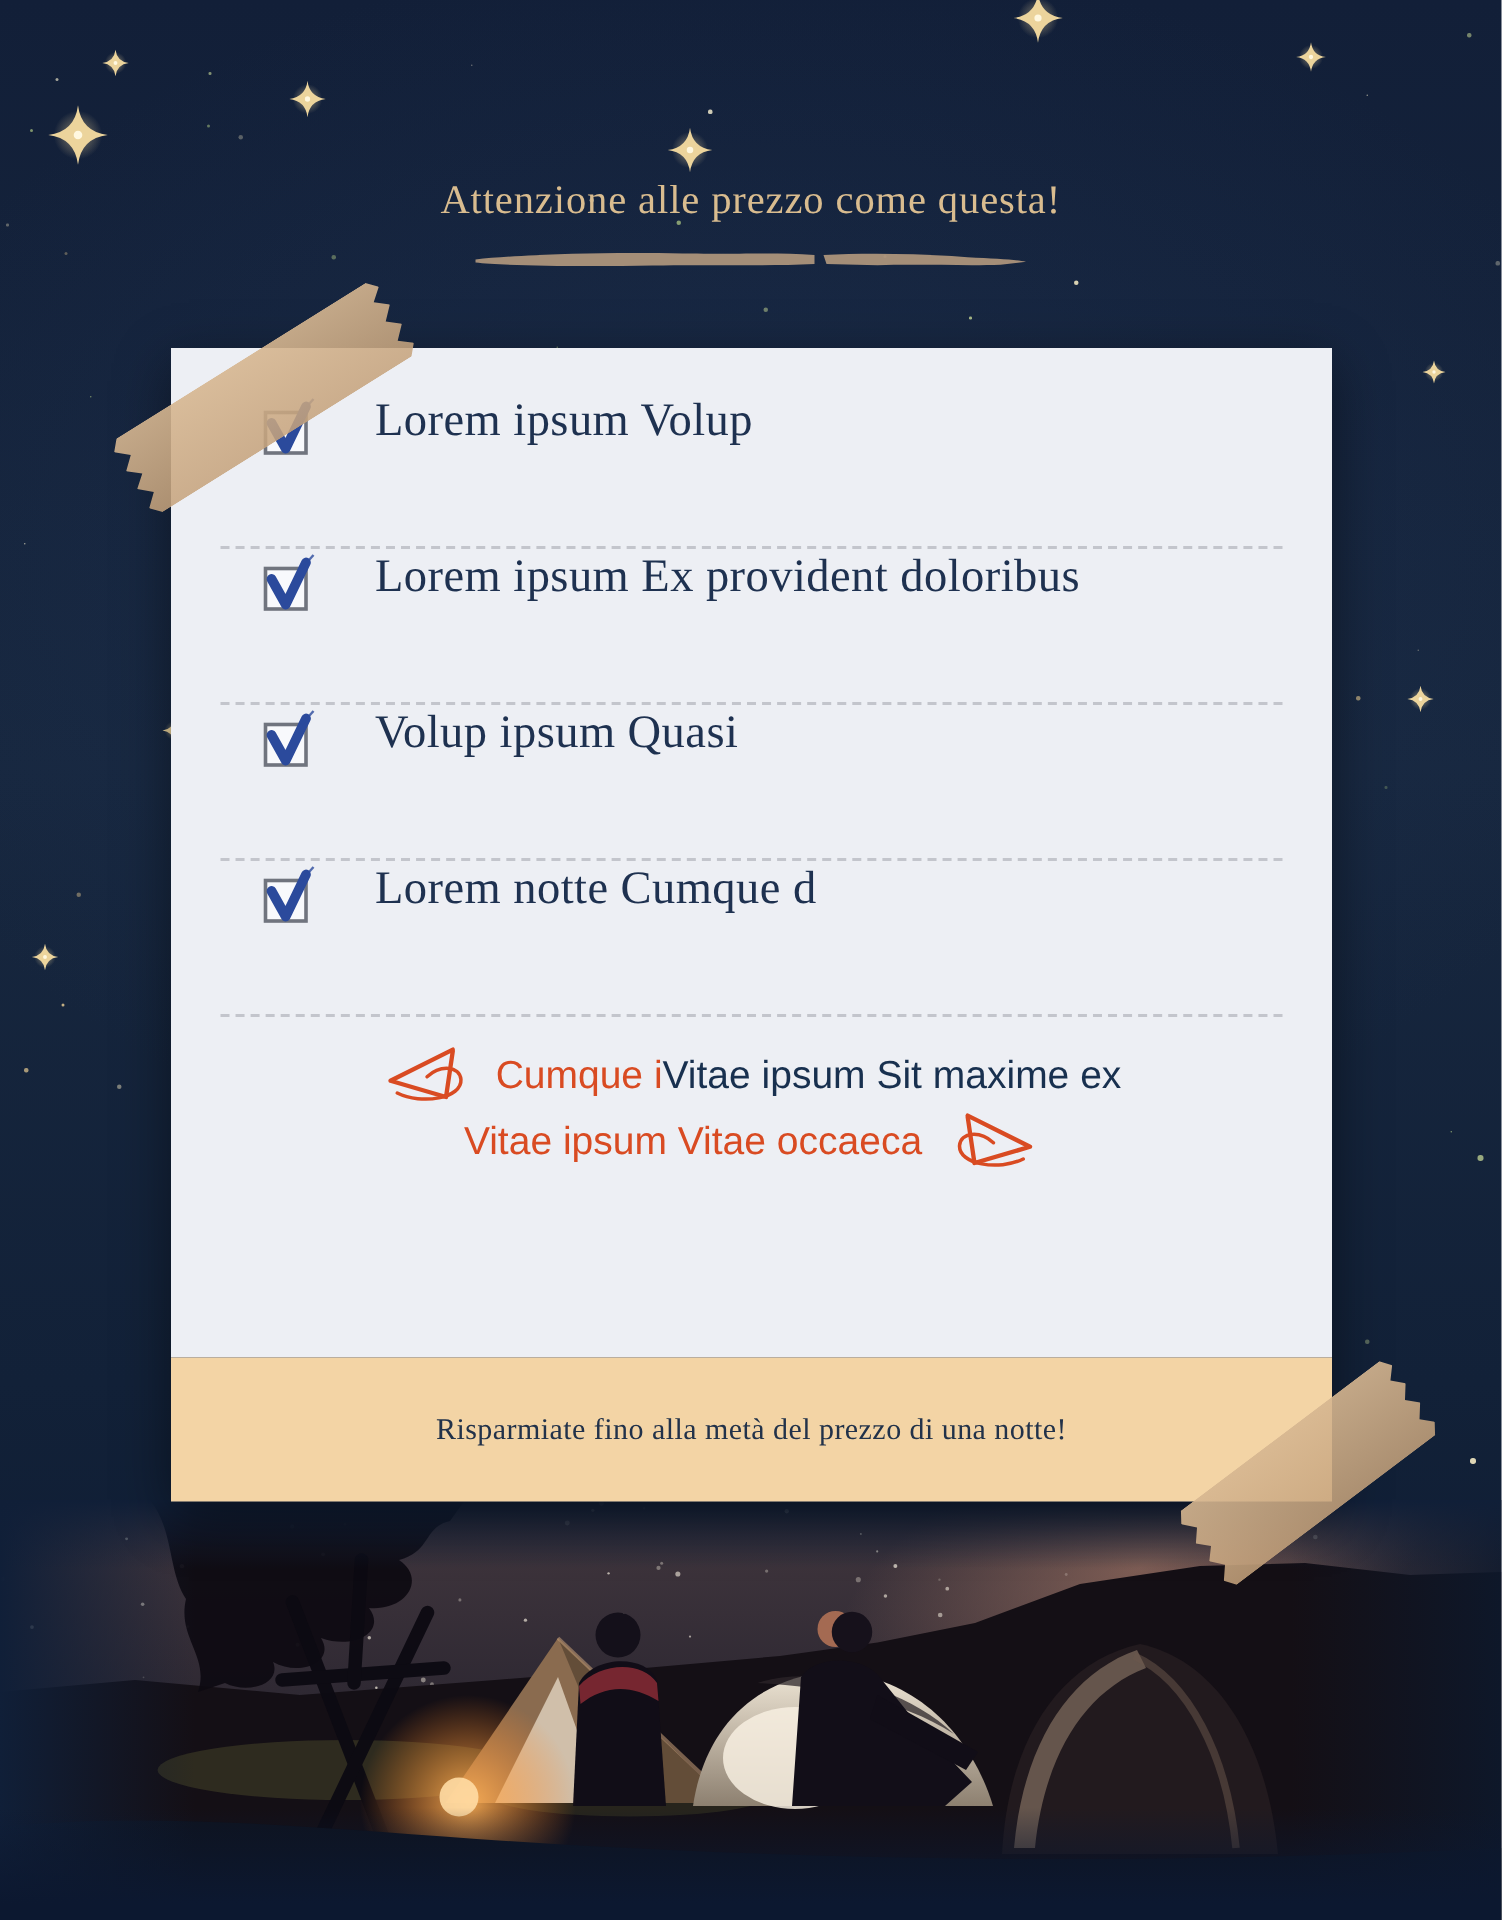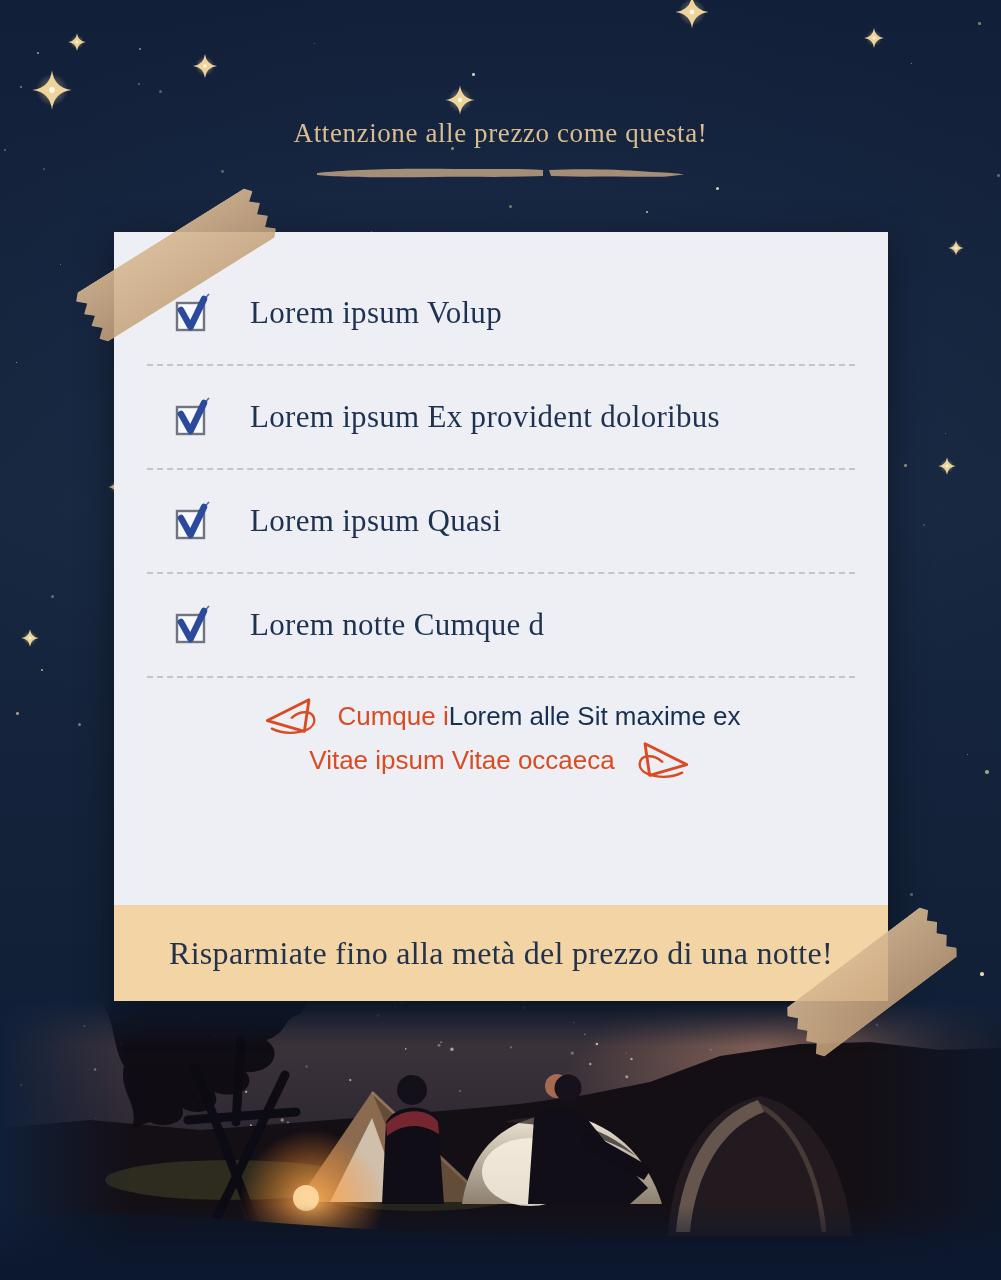--- a/index.html
+++ b/index.html
@@ -16,36 +16,36 @@
 
   .headline{
     position:absolute;top:118px;left:0;width:100%;text-align:center;
     font-size:27px;letter-spacing:.6px;color:#d9bc8f;z-index:2;
   }
   .brush{position:absolute;top:164px;left:315px;z-index:2;}
 
   .panel{position:absolute;left:114px;top:232px;width:774px;z-index:3;
          box-shadow:0 10px 35px rgba(0,0,0,.45);}
   .card{background:#edeff4;height:673px;box-sizing:border-box;padding:30px 33px 0 33px;}
-  .row{height:102px;display:flex;align-items:center;border-bottom:2px dashed #c3c5cc;}
+  .row{height:102px;display:flex;border-bottom:2px dashed #c3c5cc;}
   .row:last-of-type{border-bottom:2px dashed #c3c5cc;}
   .cb{width:46px;height:46px;flex:0 0 46px;margin-left:23px;}
   .row-label{margin-left:34px;font-size:31px;color:#1e3150;letter-spacing:.3px;}
 
   .note{margin-top:16px;}
   .note-line{display:flex;align-items:center;justify-content:center;
              font-family:"Liberation Sans", sans-serif;font-size:26px;line-height:40px;}
   .note-orange{color:#d94b22;}
   .note-navy{color:#18304f;}
   .arrow-ic{width:56px;height:44px;color:#d94b22;flex:0 0 56px;}
   .arrow-gap-l{margin-right:20px;}
   .arrow-gap-r{margin-left:22px;transform:scaleX(-1);}
 
   .banner{background:#f3d4a5;height:96px;display:flex;align-items:center;justify-content:center;}
-  .banner-text{font-size:32px;color:#22324a;letter-spacing:.3px;}
+  .banner-text{font-size:20px;color:#22324a;letter-spacing:.3px;}
 
   .tape{
     position:absolute;z-index:6;background:linear-gradient(180deg,rgba(214,182,144,.9),rgba(198,163,124,.86));
     clip-path:polygon(3% 0%,97% 0%,100% 12%,96% 24%,100% 36%,96% 50%,100% 62%,96% 76%,100% 88%,97% 100%,3% 100%,0% 88%,4% 75%,0% 62%,4% 50%,0% 38%,4% 25%,0% 12%);
   }
   .tape-tl{left:72px;top:236px;width:208px;height:58px;transform:rotate(-32deg);}
   .tape-br{left:784px;top:951px;width:176px;height:62px;transform:rotate(-37deg);}
 
   .photo{position:absolute;left:0;top:1000px;width:1001px;height:280px;z-index:1;}
 </style>
@@ -364,41 +364,41 @@
       </svg>
       <span class="row-label">Lorem ipsum Ex provident doloribus</span>
     </div>
 
     <div class="row">
       <svg class="cb" viewBox="0 0 46 46">
         <rect x="7" y="13" width="27" height="27" fill="#f8f9fc" stroke="#70747e" stroke-width="2.4"></rect>
         <path d="M11 20 L20.5 37 L34 9" fill="none" stroke="#2b4a9c" stroke-width="6.5" stroke-linecap="round" stroke-linejoin="round"></path>
         <path d="M31 13 L39 4" stroke="#2b4a9c" stroke-width="1.6" fill="none" opacity=".8"></path>
       </svg>
-      <span class="row-label">Lorem ipsum Quasi</span>
+      <span class="row-label">Volup ipsum Quasi</span>
     </div>
 
     <div class="row">
       <svg class="cb" viewBox="0 0 46 46">
         <rect x="7" y="13" width="27" height="27" fill="#f8f9fc" stroke="#70747e" stroke-width="2.4"></rect>
         <path d="M11 20 L20.5 37 L34 9" fill="none" stroke="#2b4a9c" stroke-width="6.5" stroke-linecap="round" stroke-linejoin="round"></path>
         <path d="M31 13 L39 4" stroke="#2b4a9c" stroke-width="1.6" fill="none" opacity=".8"></path>
       </svg>
       <span class="row-label">Lorem notte Cumque d</span>
     </div>
 
 
     <div class="note">
       <div class="note-line">
         <svg class="arrow-ic arrow-gap-l" viewBox="0 0 62 48">
           <path d="M53 6 L7 29 L48 41 L53 7" fill="none" stroke="currentColor" stroke-width="3.2" stroke-linejoin="round" stroke-linecap="round"></path>
           <path d="M12 38 C30 47 60 42 59 28 C58 18 44 17 34 26" fill="none" stroke="currentColor" stroke-width="2.6" stroke-linecap="round"></path>
         </svg>
         <span class="note-orange">Cumque i</span>
-          <span class="note-navy">Lorem alle Sit maxime ex</span>
+          <span class="note-navy">Vitae ipsum Sit maxime ex</span>
       </div>
       <div class="note-line">
         <span class="note-orange">Vitae ipsum Vitae occaeca</span>
         <svg class="arrow-ic arrow-gap-r" viewBox="0 0 62 48">
           <path d="M53 6 L7 29 L48 41 L53 7" fill="none" stroke="currentColor" stroke-width="3.2" stroke-linejoin="round" stroke-linecap="round"></path>
           <path d="M12 38 C30 47 60 42 59 28 C58 18 44 17 34 26" fill="none" stroke="currentColor" stroke-width="2.6" stroke-linecap="round"></path>
         </svg>
       </div>
     </div>
   </div>

